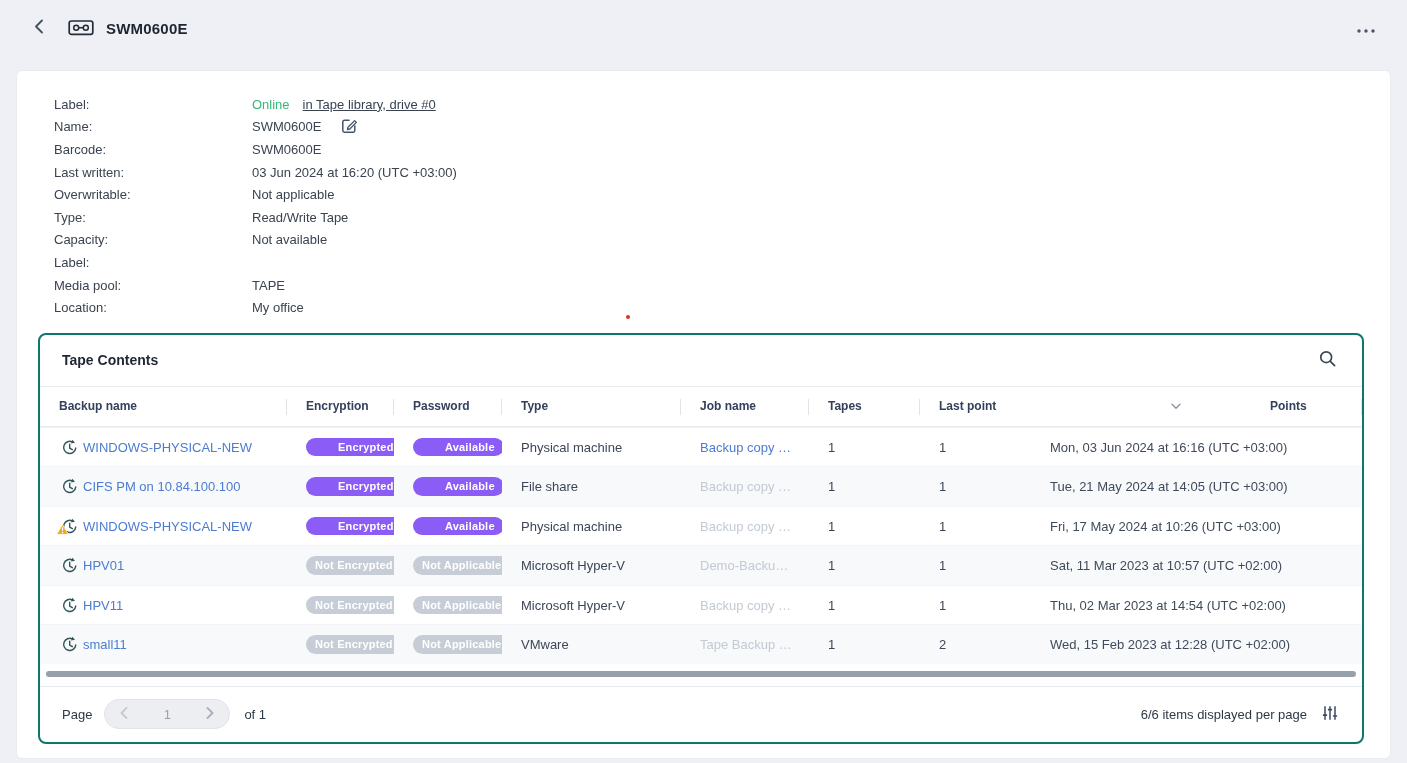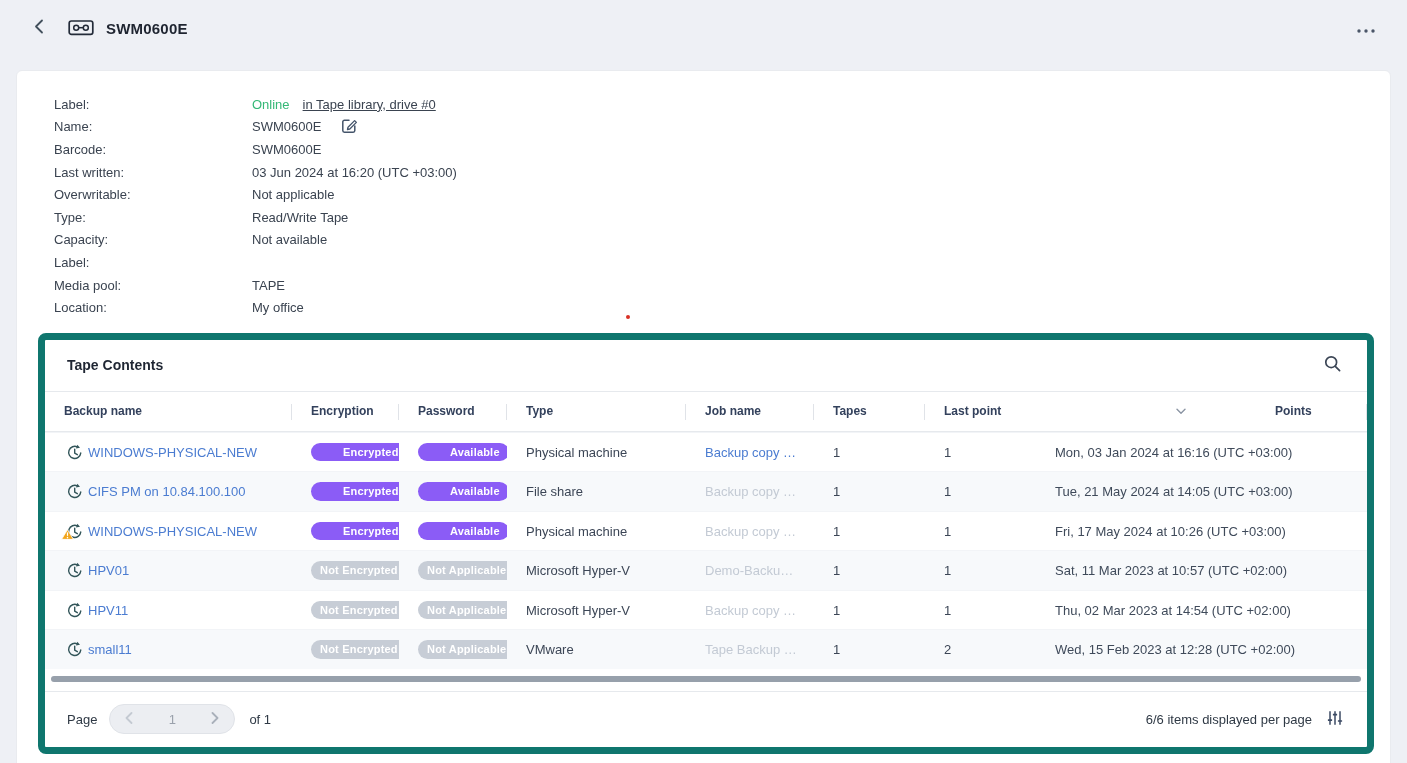--- a/index.html
+++ b/index.html
@@ -23,21 +23,21 @@
   .card { margin: 14px 16px 16px; background: #fff; border: 1px solid #e9ebef; border-radius: 6px; padding: 22px 0 8px; }
   
   .details { padding-left: 37px; }
   .drow { display: flex; align-items: center; height: 22.6px; }
   .dlabel { width: 198px; color: #3a4350; }
   .dvalue { color: #3a4350; }
   .status-online { color: #35b877; }
   .dsuffix { margin-left: 13px; color: #3a4350; text-decoration: underline; }
   .edit-btn { background: none; border: none; cursor: pointer; margin-left: 18px; display: flex; align-items: center; color: #44546a; padding: 2px; }
   
-  .contents-card { margin: 14px 16px 6px 21px; border: 7px solid #0f766e; border-radius: 8px; background: #fff; overflow: hidden; }
+  .contents-card { margin: 14px 26px 6px 21px; border: 2px solid #0f766e; border-radius: 8px; background: #fff; overflow: hidden; }
   .ch { display: flex; align-items: center; justify-content: space-between; height: 52px; padding: 0 22px; border-bottom: 1px solid #e6e9ed; }
   .ch-title { font-size: 14px; font-weight: 700; color: #1f2633; }
   .search-btn { background: none; border: none; cursor: pointer; color: #3c4656; display: flex; align-items: center; padding: 4px; }
   
   .thead { display: flex; align-items: center; height: 40px; border-bottom: 1px solid #e6e9ed; }
   .th { font-size: 12px; font-weight: 700; color: #33415c; padding-left: 19px; position: relative; display: flex; align-items: center; height: 100%; cursor: pointer; }
   .th:not(.col-last)::after { content: ""; position: absolute; right: 0; top: 12px; height: 16px; width: 1px; background: #e0e3e8; }
   .col-backup { width: 247px; }
   .col-enc    { width: 107px; }
   .col-pw     { width: 108px; }
@@ -255,21 +255,21 @@
       <div class="td col-job">
           <span class="job-txt link">Backup copy …</span>
         </div>
       <div class="td col-tapes">
           <span class="num-txt">1</span>
         </div>
       <div class="td col-points">
           <span class="num-txt">1</span>
         </div>
       <div class="td col-last">
-          <span class="last-txt">Mon, 03 Jan 2024 at 16:16 (UTC +03:00)</span>
+          <span class="last-txt">Mon, 03 Jun 2024 at 16:16 (UTC +03:00)</span>
         </div>
     </div>
 
     <div class="trow alt">
       <div class="td col-backup">
         <span class="iconwrap">
             <svg width="17" height="17">
               <use href="#ic-restore"></use>
             </svg>
           </span>

